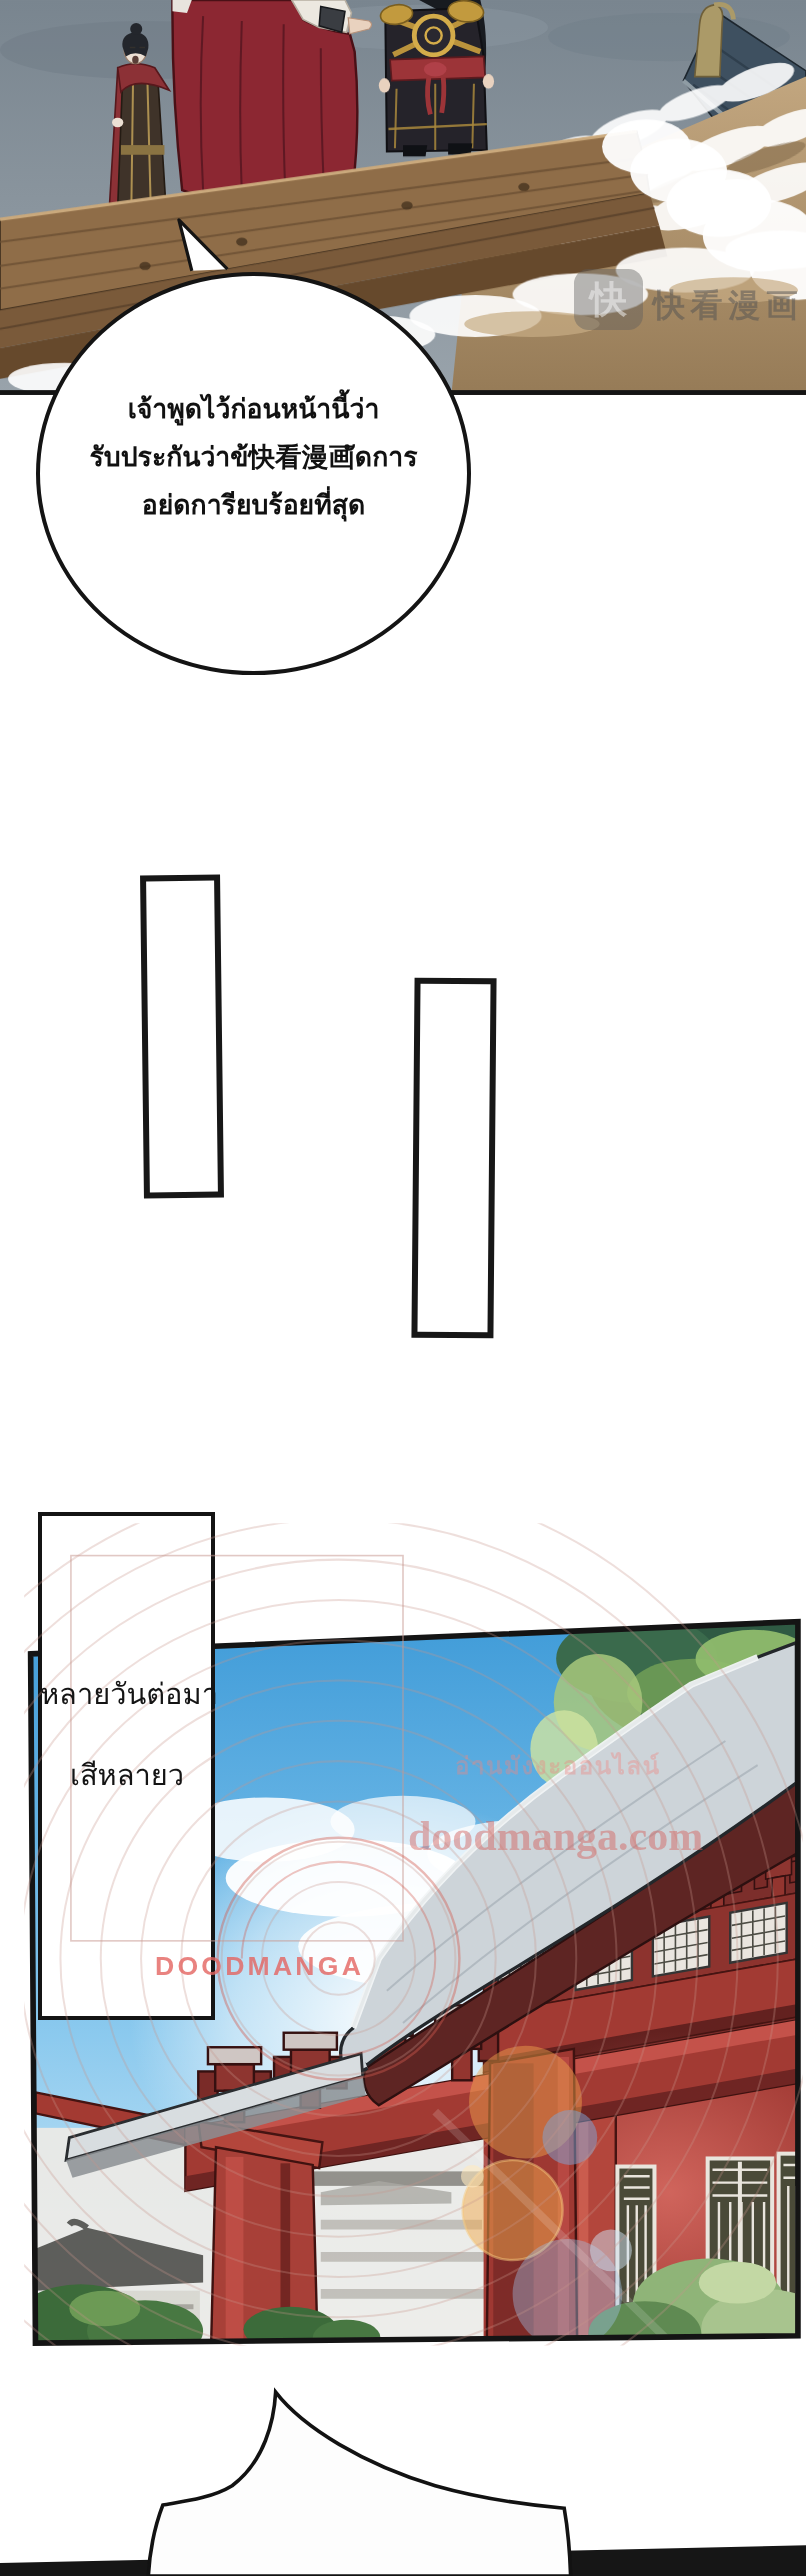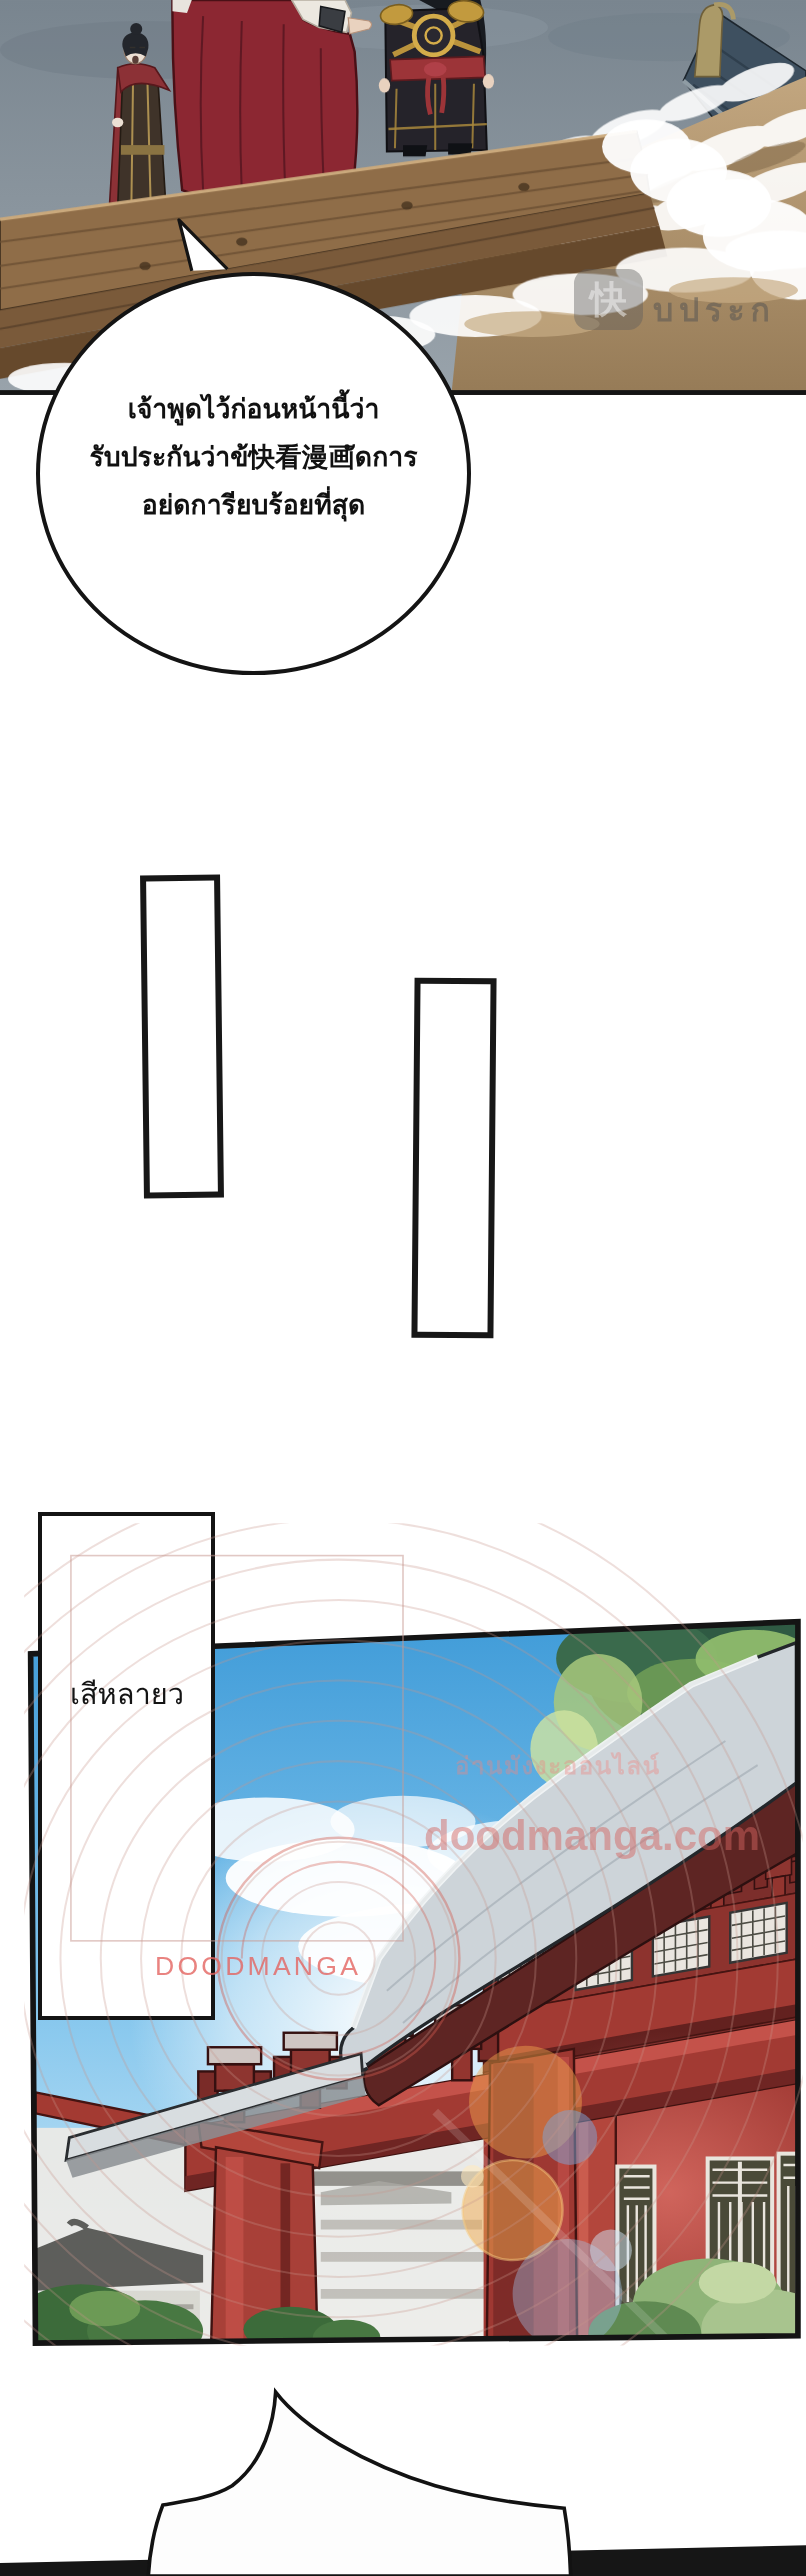--- a/index.html
+++ b/index.html
@@ -34,22 +34,22 @@
   #kk-logo{
     left:574px;top:269px;width:69px;height:61px;border-radius:14.5px;
     background:rgba(92,92,92,.42);display:flex;align-items:center;justify-content:center;
     font-size:37px;color:rgba(240,240,240,.55);z-index:4;font-weight:700;
   }
   #kk-label{
     left:653px;top:284px;font-size:32px;font-weight:600;letter-spacing:5.6px;
     color:rgba(82,82,82,.5);z-index:4;
   }
   #wm-thai{left:455px;top:1746px;font-size:24px;font-weight:700;letter-spacing:1.6px;color:rgba(238,136,130,.40);}
-  #wm-site{left:424px;top:1812px;font-size:42px;font-weight:600;color:rgba(212,100,96,.48);}
-  #wm-brand{left:155px;top:1951px;font-size:26.6px;font-weight:400;letter-spacing:3.2px;color:rgba(228,100,96,.8);}
+  #wm-site{left:408px;top:1812px;font-size:42px;font-weight:600;color:rgba(212,100,96,.48);font-family:Liberation Serif, serif;}
+  #wm-brand{left:155px;top:1951px;font-size:26.6px;font-weight:700;letter-spacing:3.2px;color:rgba(228,100,96,.8);}
 </style>
 </head>
 <body>
 
 <svg id="art-layer" class="abs" width="806" height="2576" viewBox="0 0 1000 3196" xmlns="http://www.w3.org/2000/svg">
   <defs>
     <linearGradient id="skyStorm" x1="0" y1="0" x2="0" y2="1">
       <stop offset="0" stop-color="#79858f"></stop>
         <stop offset="1" stop-color="#99a3ab"></stop>
     </linearGradient>
@@ -367,27 +367,28 @@
   <div>เจ้าพูดไว้ก่อนหน้านี้ว่า</div>
   <div>รับประกันว่าข้快看漫画ัดการ</div>
   <div>อย่ดการียบร้อยที่สุด</div>
 </div>
 
 <div id="empty-rect-1" class="abs panel-frame"></div>
 <div id="empty-rect-2" class="abs panel-frame"></div>
 
 <div id="caption-box" class="abs"></div>
 <div id="caption-text" class="abs">
+  <div>หลายวันต่อมา</div>
   <div>เสีหลายว</div>
 </div>
 
 <div id="kk-logo" class="abs wm-text">
   <span>快</span>
 </div>
-<div id="kk-label" class="abs wm-text">บประก</div>
+<div id="kk-label" class="abs wm-text">快看漫画</div>
 
 <svg id="wm-rings" class="abs" width="806" height="2576" viewBox="0 0 1000 3196">
   <defs>
       <clipPath id="wmClip">
         <rect x="30" y="1890" width="966" height="1020"></rect>
       </clipPath>
     </defs>
   <g clip-path="url(#wmClip)">
     <rect x="88" y="1930" width="412" height="478" fill="none" stroke="rgba(200,155,148,0.55)" stroke-width="2"></rect>
     <g fill="none" stroke="rgba(200,148,138,0.30)" stroke-width="2.5">

